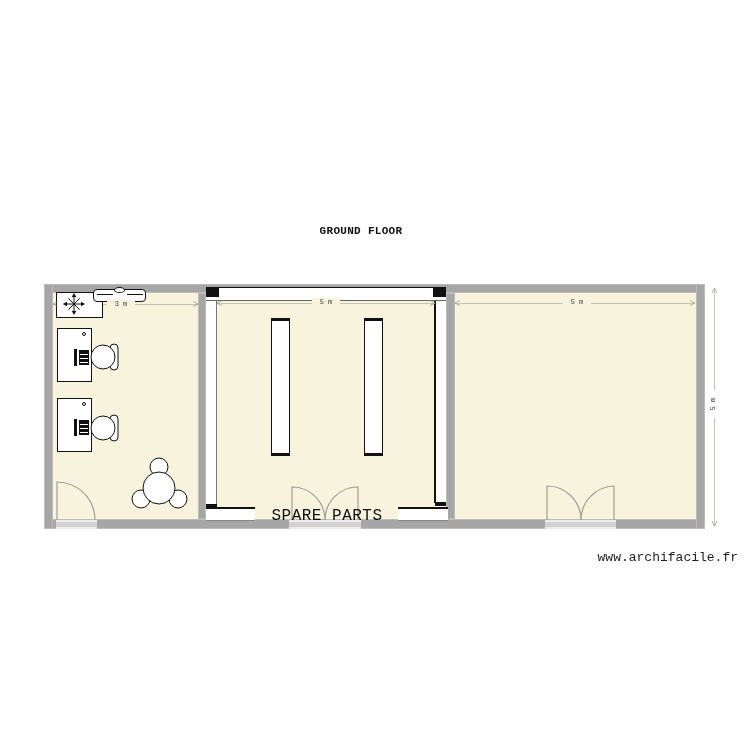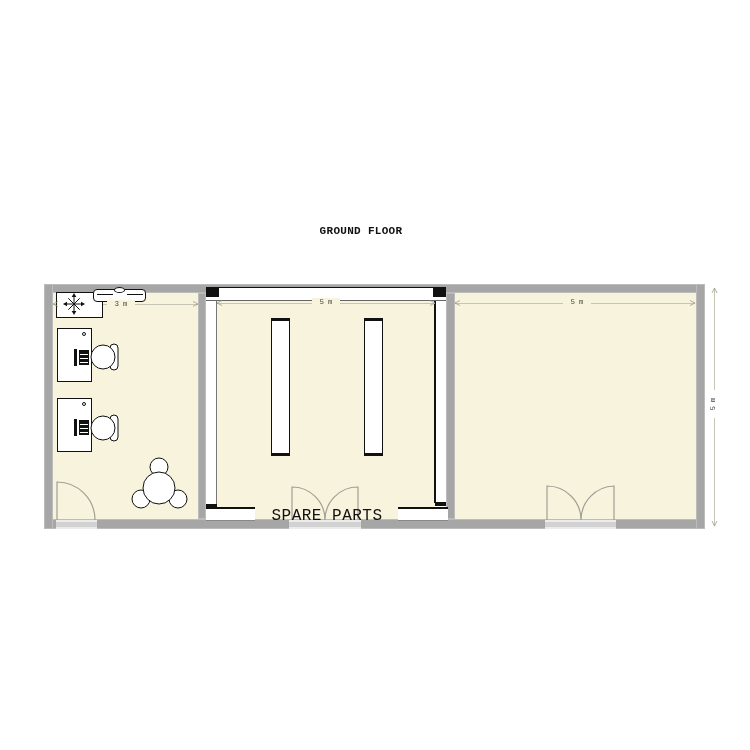--- a/index.html
+++ b/index.html
@@ -118,14 +118,15 @@
     </g>
   </svg>
 
   <div class="abs dimlabel" style="left:107px;top:300px;width:28px;height:9px;">3 m</div>
   <div class="abs dimlabel" style="left:312px;top:298px;width:28px;height:10px;">5 m</div>
   <div class="abs dimlabel" style="left:563px;top:298px;width:28px;height:10px;">5 m</div>
   <div class="abs dimlabel" style="left:700px;top:399px;width:28px;height:10px;background:#fff;transform:rotate(-90deg);">5 m</div>
 
   <div class="abs roomlabel" style="left:227px;top:459px;width:200px;margin-top:48px;">SPARE PARTS</div>
 
+  <div id="watermark" class="abs" style="left:438px;top:550px;width:300px;height:16px;">www.archifacile.fr</div>
 
 </div>
 
 </body></html>

